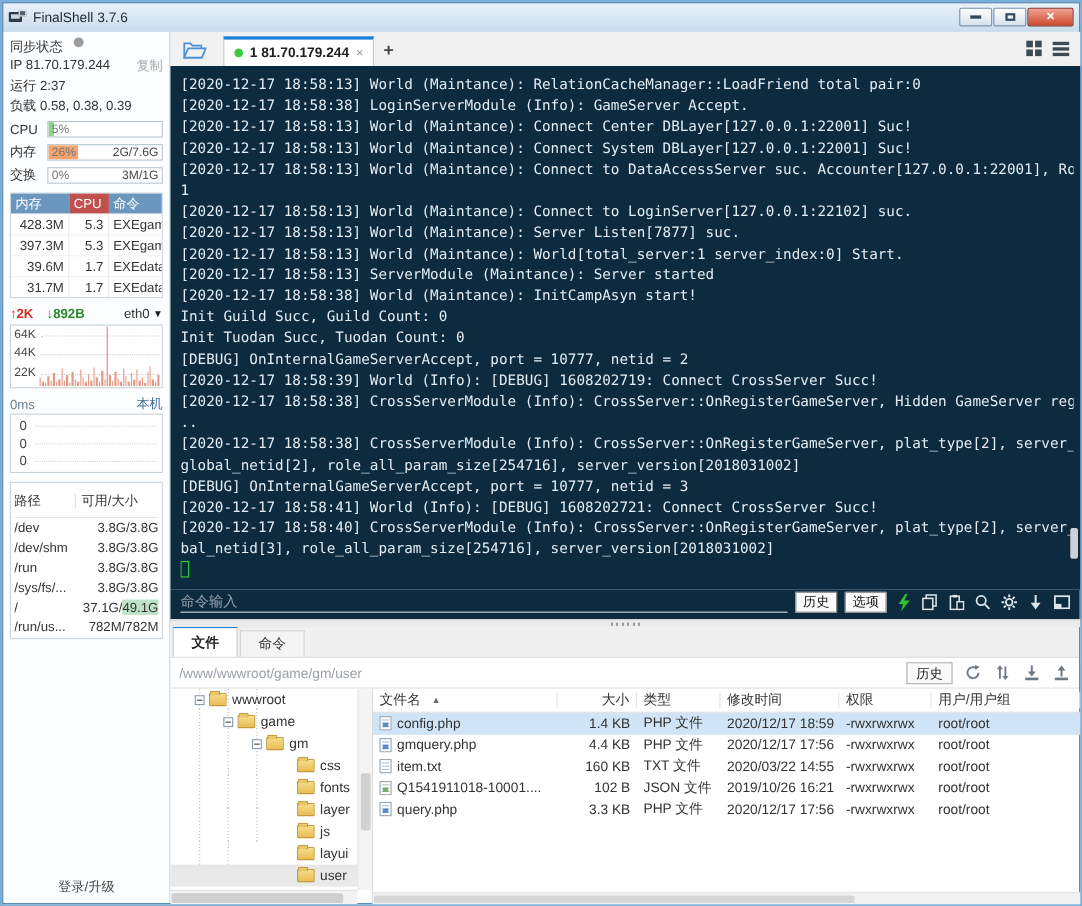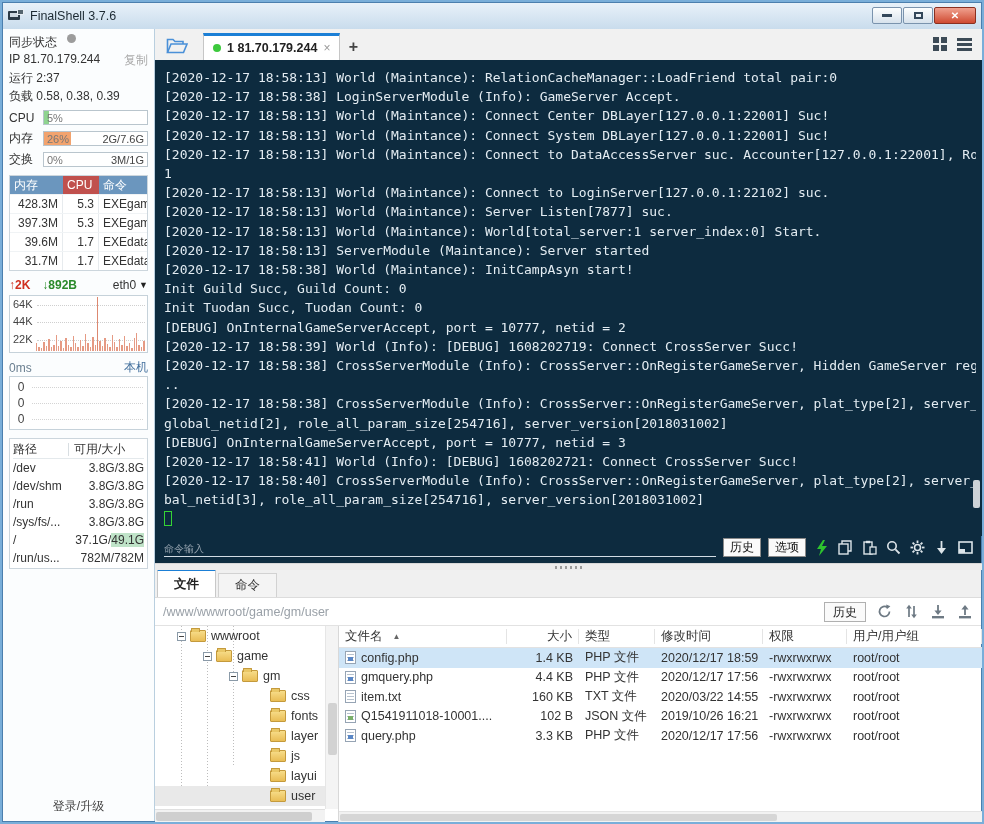--- a/index.html
+++ b/index.html
@@ -64,21 +64,21 @@
   .spikes i{display:block;width:2px;background:#e59a84}
   .pingwrap{margin-top:6px;flex:0 0 auto}
   .ping-head{display:flex;height:17px;align-items:center}
   .ping-lat{color:#6a7f90}
   .ping-host{margin-left:auto;color:#44719e}
   .pingbox{border:1px solid #c6d2da;background:#fff;padding:2px 4px}
   .ping-row{display:flex;align-items:center;height:16px}
   .ping-row .v{width:14px;text-align:center;color:#444}
   .ping-row .dots{flex:1;border-top:1px dotted #d4d4d4;margin-left:4px;margin-top:1px}
   .diskbox{margin-top:8px;border:1px solid #ccd6dd;background:#fff;flex:0 0 auto;padding:1px 3px}
-  .dk-head{display:flex;height:19px;align-items:center;border-bottom:1px solid #e4e9ec}
+  .dk-head{display:flex;height:31px;align-items:center;border-bottom:1px solid #e4e9ec}
   .dk-head .h1{width:56px;border-right:1px solid #d8dee2;height:13px;line-height:13px}
   .dk-head .h2{flex:1;padding-left:5px}
   .dk-row{display:flex;height:18px;line-height:18px}
   .dk-row .p{width:56px;overflow:hidden;white-space:nowrap}
   .dk-row .v{flex:1;text-align:right;white-space:nowrap}
   .hl-green{background:#bfe3c8}
   .sb-spacer{flex:1}
   .login-row{flex:0 0 auto;text-align:center;color:#444;height:20px}
   
   .main{flex:1;display:flex;flex-direction:column;min-width:0}
@@ -96,21 +96,21 @@
   .menu-icon{display:flex;flex-direction:column;gap:2px}
   .menu-icon i{width:15px;height:3px;background:#3c4a56}
   
   .terminal{flex:1;background:var(--term-bg);color:#e3ecf2;font-family:"DejaVu Sans Mono",monospace;
     font-size:13px;line-height:19.2px;padding:8px 6px 0 9px;position:relative;overflow:hidden;min-height:0}
   .tline{white-space:pre;overflow:hidden}
   .term-cursor{display:inline-block;width:8px;height:15px;border:1px solid #35d435;vertical-align:-2px}
   .term-thumb{position:absolute;right:2px;bottom:28px;width:7px;height:28px;background:#ccd2d7;border-radius:2px}
   .cmdbar{height:27px;background:var(--term-bg);display:flex;align-items:center;padding:0 8px 4px 9px;gap:7px;flex:0 0 auto}
   .cmd-input{flex:1;display:flex;align-items:flex-end;border-bottom:1px solid #d2dce4;height:19px;
-    color:#93a1ad;font-size:10px}
+    color:#93a1ad;font-size:13px}
   .cmd-btn{background:#fafafa;border:1px solid #8a8a8a;color:#111;font-size:12px;height:19px;line-height:17px;
     padding:0 6px;flex:0 0 auto}
   .cbar-ic{display:flex;align-items:center;justify-content:center;width:17px;height:17px;flex:0 0 auto}
   
   .splitter{height:7px;background:#ebebeb;border-top:1px solid #d6d6d6;position:relative;flex:0 0 auto}
   .splitter .grip{position:absolute;left:50%;top:2px;width:28px;height:3px;margin-left:-14px;
     background:repeating-linear-gradient(90deg,#9a9a9a 0 2px,transparent 2px 5px)}
   
   .filepanel{height:252px;display:flex;flex-direction:column;background:#fff;flex:0 0 auto}
   .fp-tabs{height:28px;background:#f0f0f0;display:flex;align-items:flex-end;padding-left:2px;

